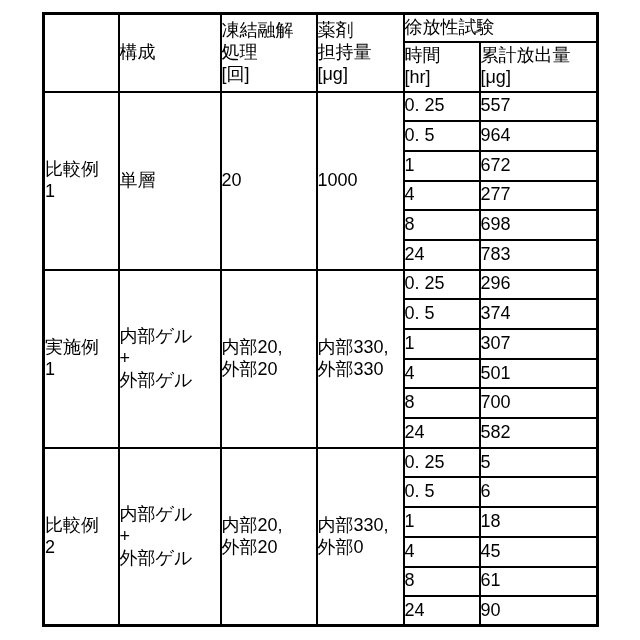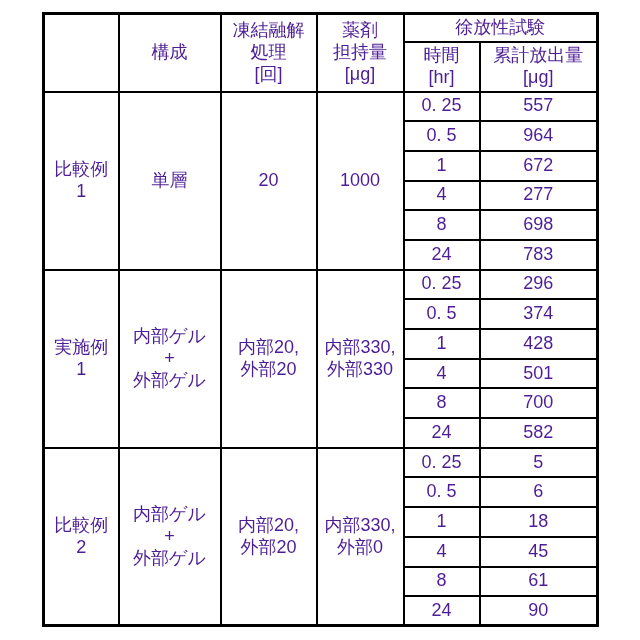--- a/index.html
+++ b/index.html
@@ -25,27 +25,27 @@
     background: #ffffff;
   }
   table.patent-table {
     border: 3px solid #000000;
   }
   .patent-table th,
   .patent-table td {
     border: 2px solid #000000;
     padding: 0;
     margin: 0;
-    text-align: center;
+    text-align: left;
     vertical-align: middle;
     font-size: 18px;
     font-weight: normal;
     line-height: 1.22;
     white-space: pre-line;
-    color: #4c1d95;
+    color: #000000;
     background: #ffffff;
   }
   .patent-table thead tr.hrow-1 { height: 28px; }
   .patent-table thead tr.hrow-2 { height: 50px; }
   .patent-table tbody tr { height: 29.7px; }
 </style>
 </head>
 <body>
 
 <div class="page">
@@ -121,21 +121,21 @@
 外部330</td>
         <td>0. 25</td>
         <td>296</td>
       </tr>
       <tr>
         <td>0. 5</td>
         <td>374</td>
       </tr>
       <tr>
         <td>1</td>
-        <td>428</td>
+        <td>307</td>
       </tr>
       <tr>
         <td>4</td>
         <td>501</td>
       </tr>
       <tr>
         <td>8</td>
         <td>700</td>
       </tr>
       <tr>

